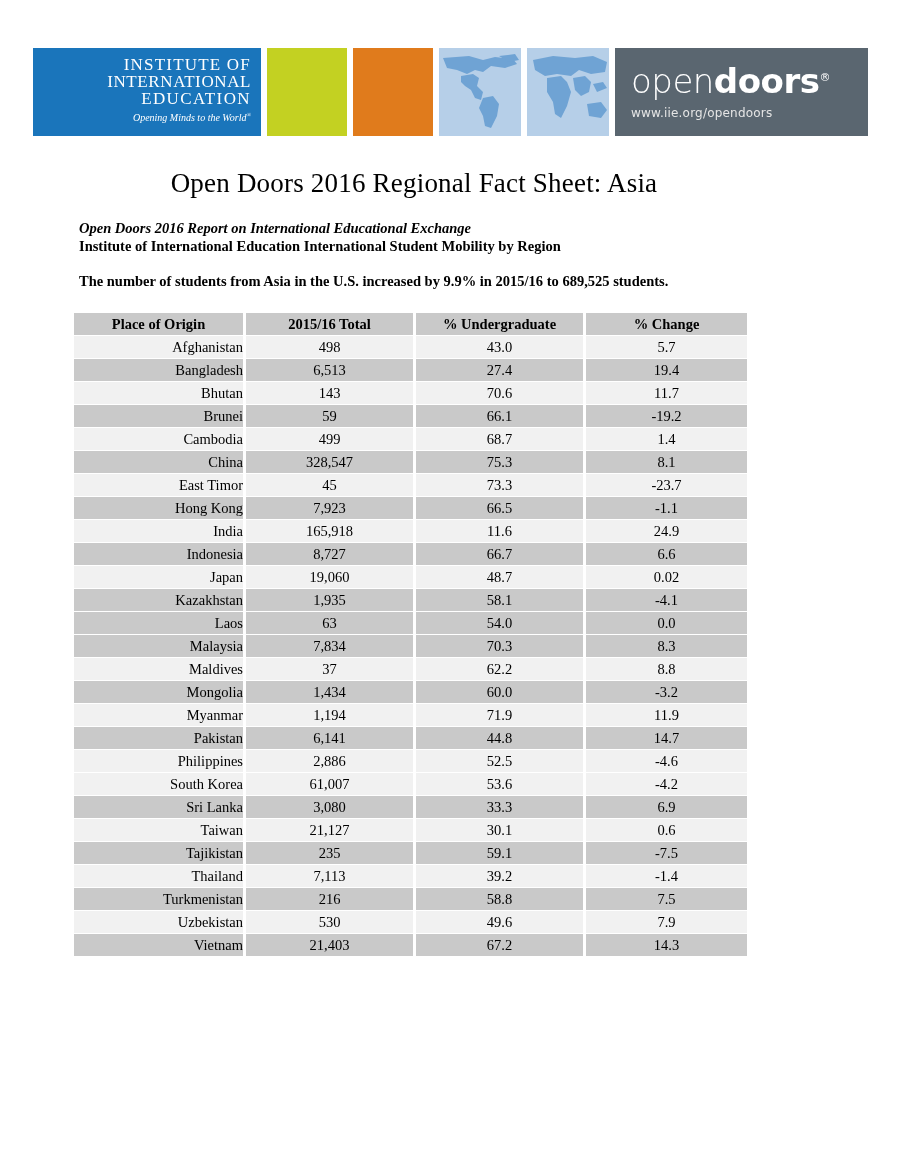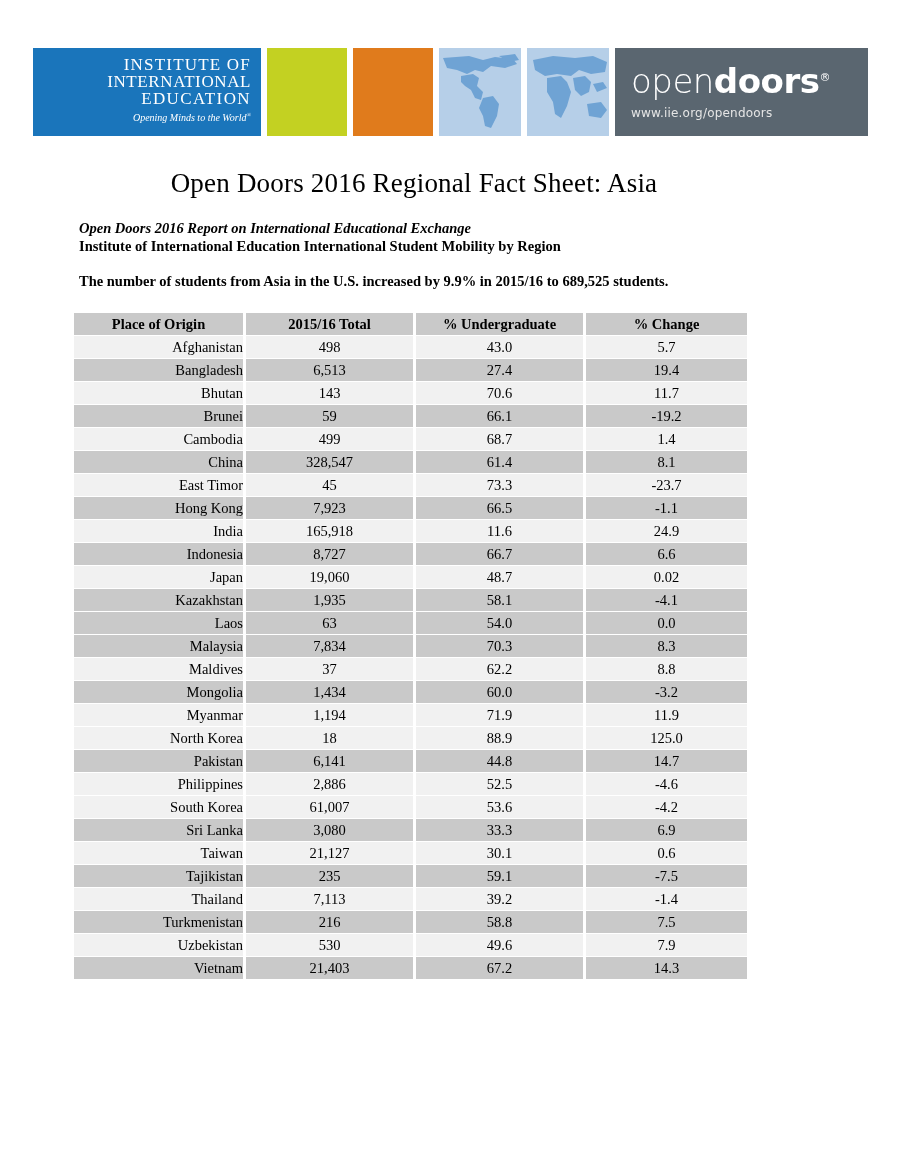--- a/index.html
+++ b/index.html
@@ -305,21 +305,21 @@
           </tr>
           <tr class="row-light">
             <td class="origin">Cambodia</td>
             <td class="num">499</td>
             <td class="num">68.7</td>
             <td class="num">1.4</td>
           </tr>
           <tr class="row-dark">
             <td class="origin">China</td>
             <td class="num">328,547</td>
-            <td class="num">61.4</td>
+            <td class="num">75.3</td>
             <td class="num">8.1</td>
           </tr>
           <tr class="row-light">
             <td class="origin">East Timor</td>
             <td class="num">45</td>
             <td class="num">73.3</td>
             <td class="num">-23.7</td>
           </tr>
           <tr class="row-dark">
             <td class="origin">Hong Kong</td>
@@ -374,26 +374,20 @@
             <td class="num">1,434</td>
             <td class="num">60.0</td>
             <td class="num">-3.2</td>
           </tr>
           <tr class="row-light">
             <td class="origin">Myanmar</td>
             <td class="num">1,194</td>
             <td class="num">71.9</td>
             <td class="num">11.9</td>
           </tr>
-          <tr class="row-light">
-            <td class="origin">North Korea</td>
-            <td class="num">18</td>
-            <td class="num">88.9</td>
-            <td class="num">125.0</td>
-          </tr>
           <tr class="row-dark">
             <td class="origin">Pakistan</td>
             <td class="num">6,141</td>
             <td class="num">44.8</td>
             <td class="num">14.7</td>
           </tr>
           <tr class="row-light">
             <td class="origin">Philippines</td>
             <td class="num">2,886</td>
             <td class="num">52.5</td>

